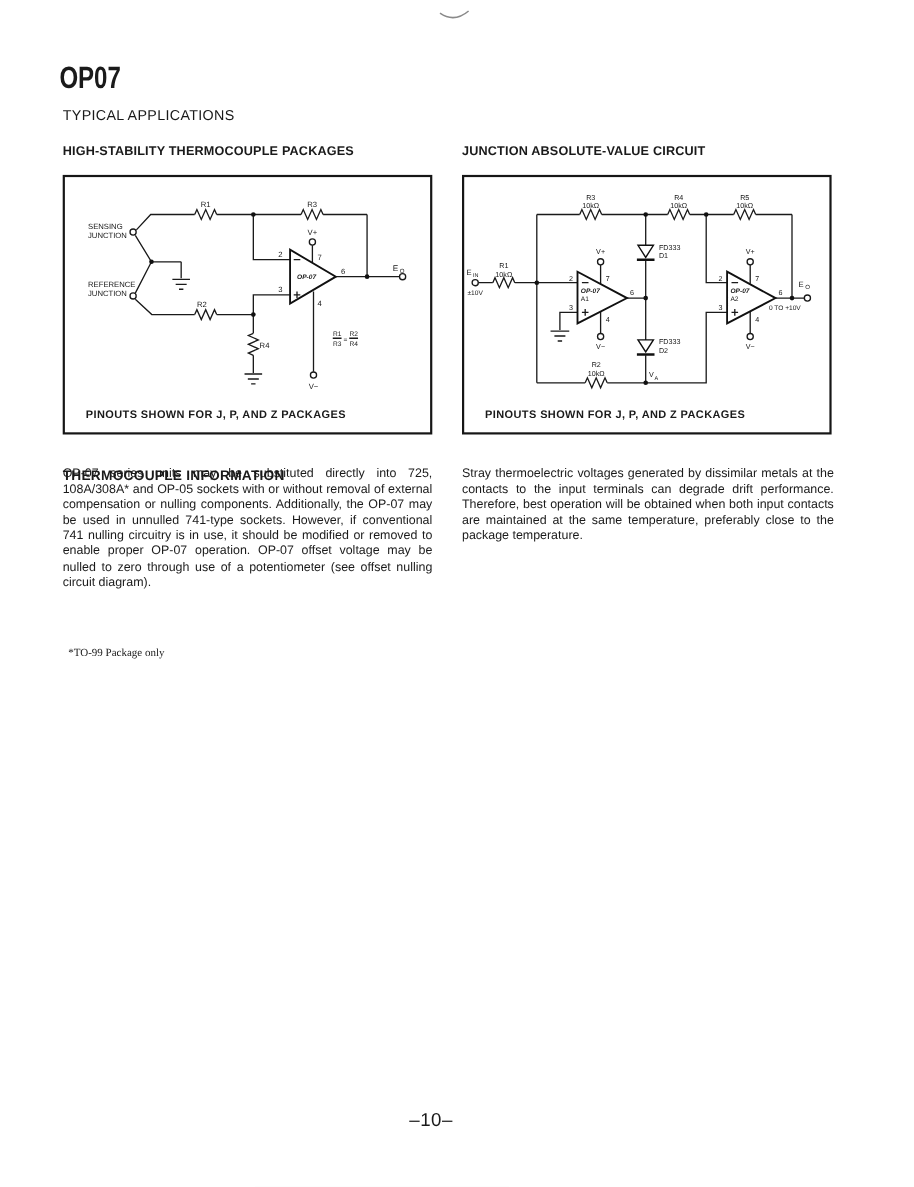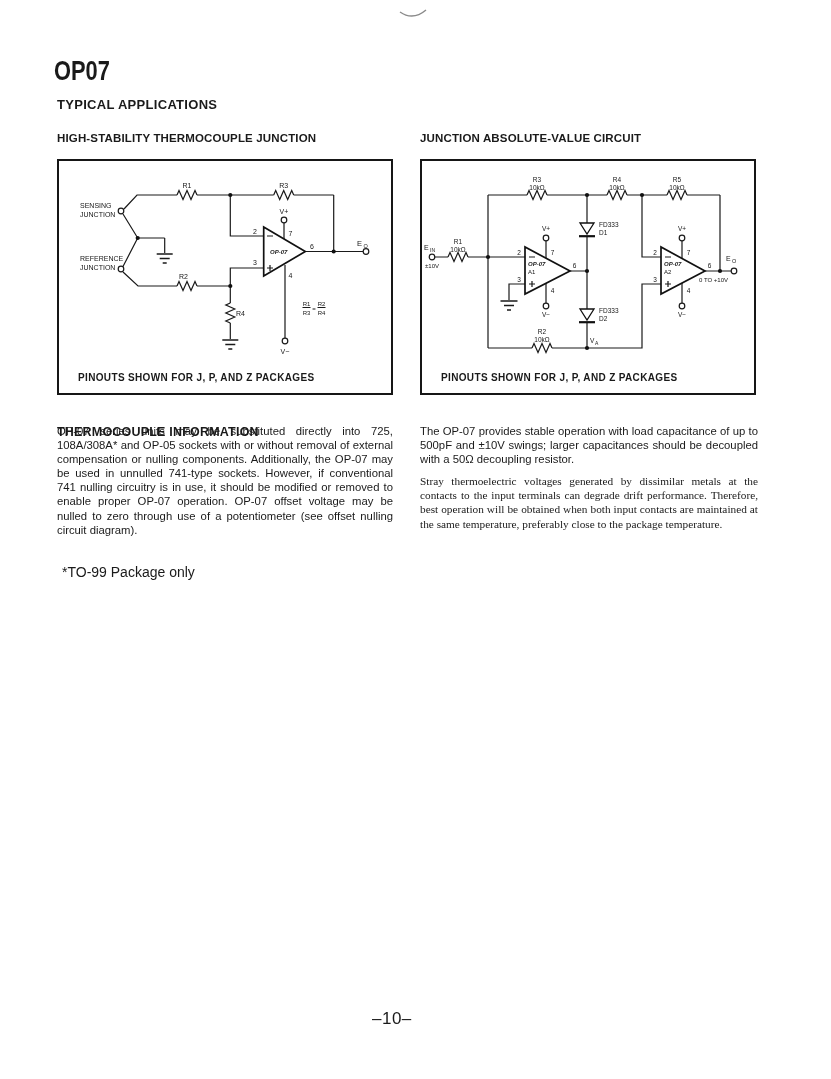--- a/index.html
+++ b/index.html
@@ -1,21 +1,21 @@
 <!DOCTYPE html>
 <html><head>
 <meta charset="utf-8">
 <style>
   html,body{margin:0;padding:0;background:#e8e8e8;}
   .page{position:relative;width:831px;height:1079px;background:#ffffff;margin:0 auto;
         font-family:"Liberation Sans",sans-serif;color:#1a1a1a;overflow:hidden;}
   .abs{position:absolute;}
   #part-title{left:54px;top:55px;font-size:28px;font-weight:bold;letter-spacing:0px;
               transform:scaleX(0.78);transform-origin:0 0;}
-  #section-title{left:57px;top:97px;font-size:13px;font-weight:bold;letter-spacing:0.3px;}
+  #section-title{left:57px;top:97px;font-size:13px;font-weight:normal;letter-spacing:0.3px;}
   .figtitle{top:132px;font-size:11.5px;font-weight:bold;letter-spacing:0.15px;}
   #fig1-title{left:57px;}
   #fig2-title{left:420px;}
   .figbox{top:159px;width:332px;height:232px;border:2px solid #161616;background:#fff;}
   #fig1-box{left:57px;}
   #fig2-box{left:420px;}
   .schem{position:absolute;left:0;top:0;}
   .caption{position:absolute;left:19px;top:211px;font-size:10px;font-weight:bold;letter-spacing:0.35px;}
   svg text{font-family:"Liberation Sans",sans-serif;fill:#161616;}
   .t7{font-size:7px;}.t75{font-size:7.5px;}.t65{font-size:6.5px;}.t6{font-size:6px;}
@@ -28,37 +28,37 @@
   .term{stroke:#1a1a1a;stroke-width:1.2;fill:#ffffff;}
   .dot{fill:#111;}
   .dbar{stroke:#111;stroke-width:2.2;fill:none;}
   .dtri{stroke:#111;stroke-width:1.3;fill:#ffffff;}
   #info-heading{left:57px;top:425px;font-size:12.5px;font-weight:bold;letter-spacing:0.2px;}
   .bodytext{font-size:11.3px;line-height:14.1px;text-align:justify;}
   #left-para{left:57px;top:424px;width:336px;}
   #right-col{left:420px;top:424px;width:338px;}
   #right-col p{margin:0;}
   #right-col p + p{margin-top:8px;font-family:Liberation Serif, serif;}
-  #footnote{left:62px;top:564px;font-size:14px;}
+  #footnote{left:62px;top:588px;font-size:10px;font-family:Liberation Serif, serif;}
   #page-number{left:372px;top:1009px;font-size:17px;letter-spacing:0.5px;}
   #artifact{left:398px;top:9px;}
 </style>
 </head>
 <body>
 
 <div class="page">
 
   <svg id="artifact" class="abs" width="30" height="12" viewBox="0 0 30 12">
     <path d="M2,3 Q15,12 28,1" stroke="#8a8a8a" stroke-width="1.4" fill="none"></path>
   </svg>
 
   <div id="part-title" class="abs">OP07</div>
   <div id="section-title" class="abs">TYPICAL APPLICATIONS</div>
 
-  <div id="fig1-title" class="abs figtitle">HIGH-STABILITY THERMOCOUPLE JUNCTION</div>
+  <div id="fig1-title" class="abs figtitle">HIGH-STABILITY THERMOCOUPLE PACKAGES</div>
   <div id="fig2-title" class="abs figtitle">JUNCTION ABSOLUTE-VALUE CIRCUIT</div>
 
   <div id="fig1-box" class="abs figbox">
     <svg class="schem" width="332" height="232" viewBox="0 0 332 232">
       <g>
         <path class="w" d="M65,48 L78,34 H118 M138,34 H214.7 M234.7,34 H274.7 M274.7,34 V90.5
                            M171.3,34 V75 H204.7
                            M64,53 L78.7,77 H105.7 M105.7,77 V92
                            M64,105.5 L78.7,77
                            M64,111 L79,125 H118 M138,125 H171.3
@@ -247,20 +247,19 @@
       <text class="t7" x="304" y="100">E</text>
       <text class="t55" x="310" y="102">O</text>
       <text class="t6" x="277" y="121">0 TO +10V</text>
     </svg>
     <div class="caption">PINOUTS SHOWN FOR J, P, AND Z PACKAGES</div>
   </div>
 
   <div id="info-heading" class="abs">THERMOCOUPLE INFORMATION</div>
   <div id="left-para" class="abs bodytext">OP-07 series units may be substituted directly into 725, 108A/308A* and OP-05 sockets with or without removal of external compensation or nulling components. Additionally, the OP-07 may be used in unnulled 741-type sockets. However, if conventional 741 nulling circuitry is in use, it should be modified or removed to enable proper OP-07 operation. OP-07 offset voltage may be nulled to zero through use of a potentiometer (see offset nulling circuit diagram).</div>
   <div id="right-col" class="abs bodytext">
-    <p>The OP-07 provides stable operation with load capacitance of up to 500pF and ±10V swings; larger capacitances should be decoupled with a 50Ω decoupling resistor.</p>
     <p>Stray thermoelectric voltages generated by dissimilar metals at the contacts to the input terminals can degrade drift performance. Therefore, best operation will be obtained when both input contacts are maintained at the same temperature, preferably close to the package temperature.</p>
   </div>
 
   <div id="footnote" class="abs">*TO-99 Package only</div>
   <div id="page-number" class="abs">–10–</div>
 
 </div>
 
 </body></html>

